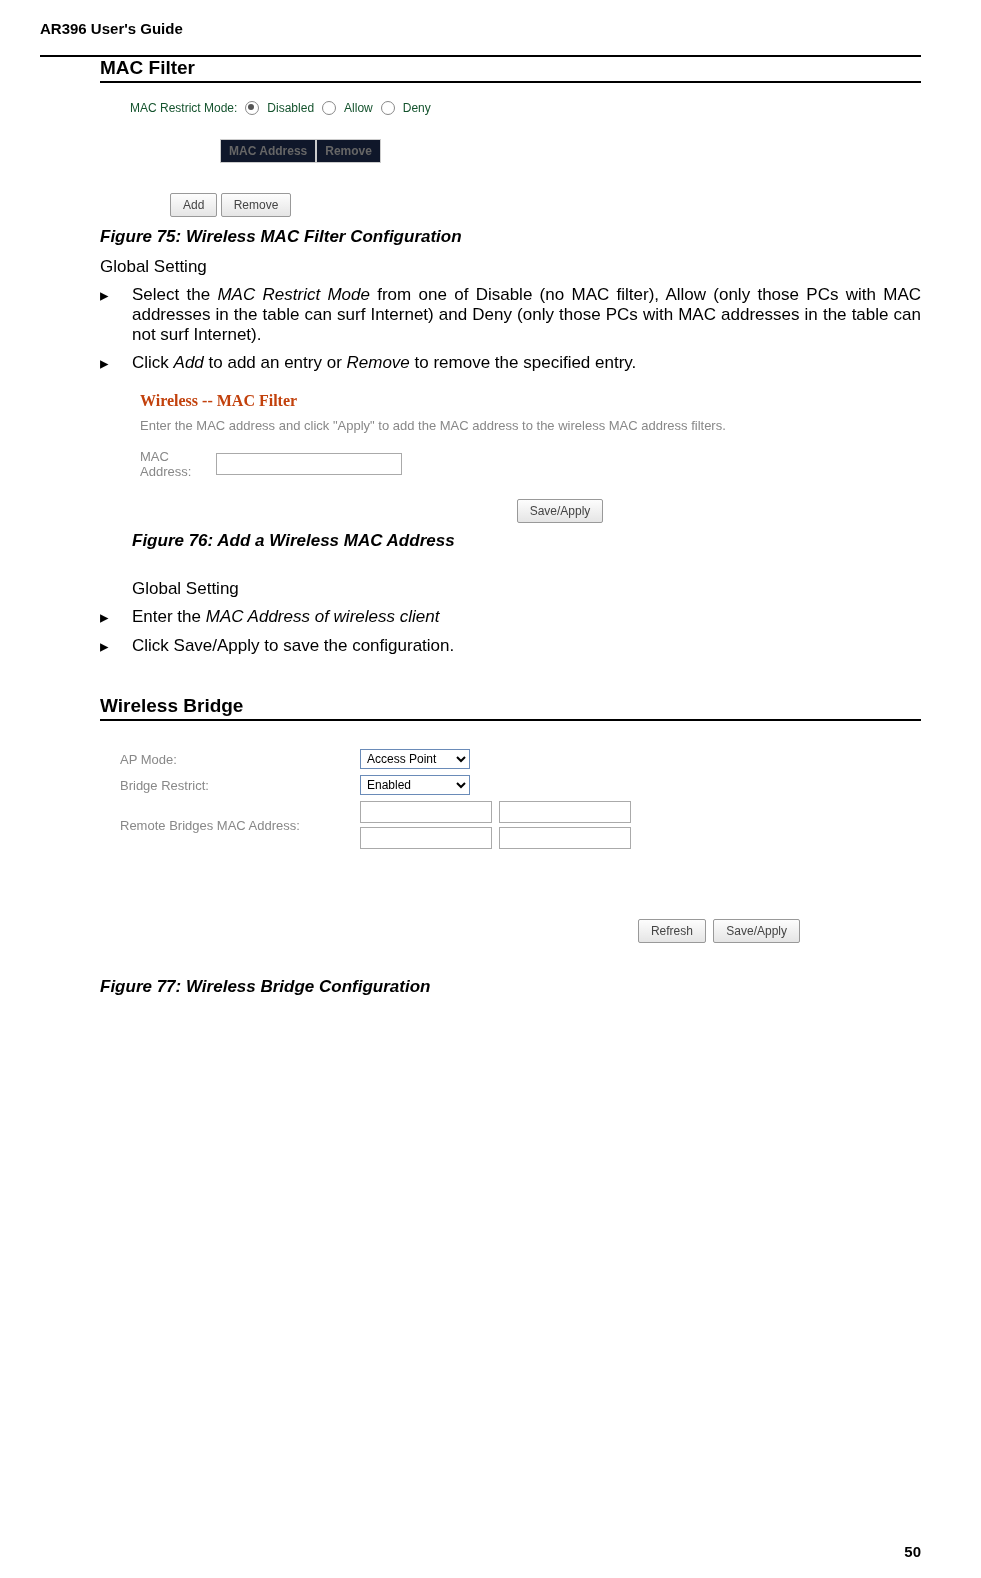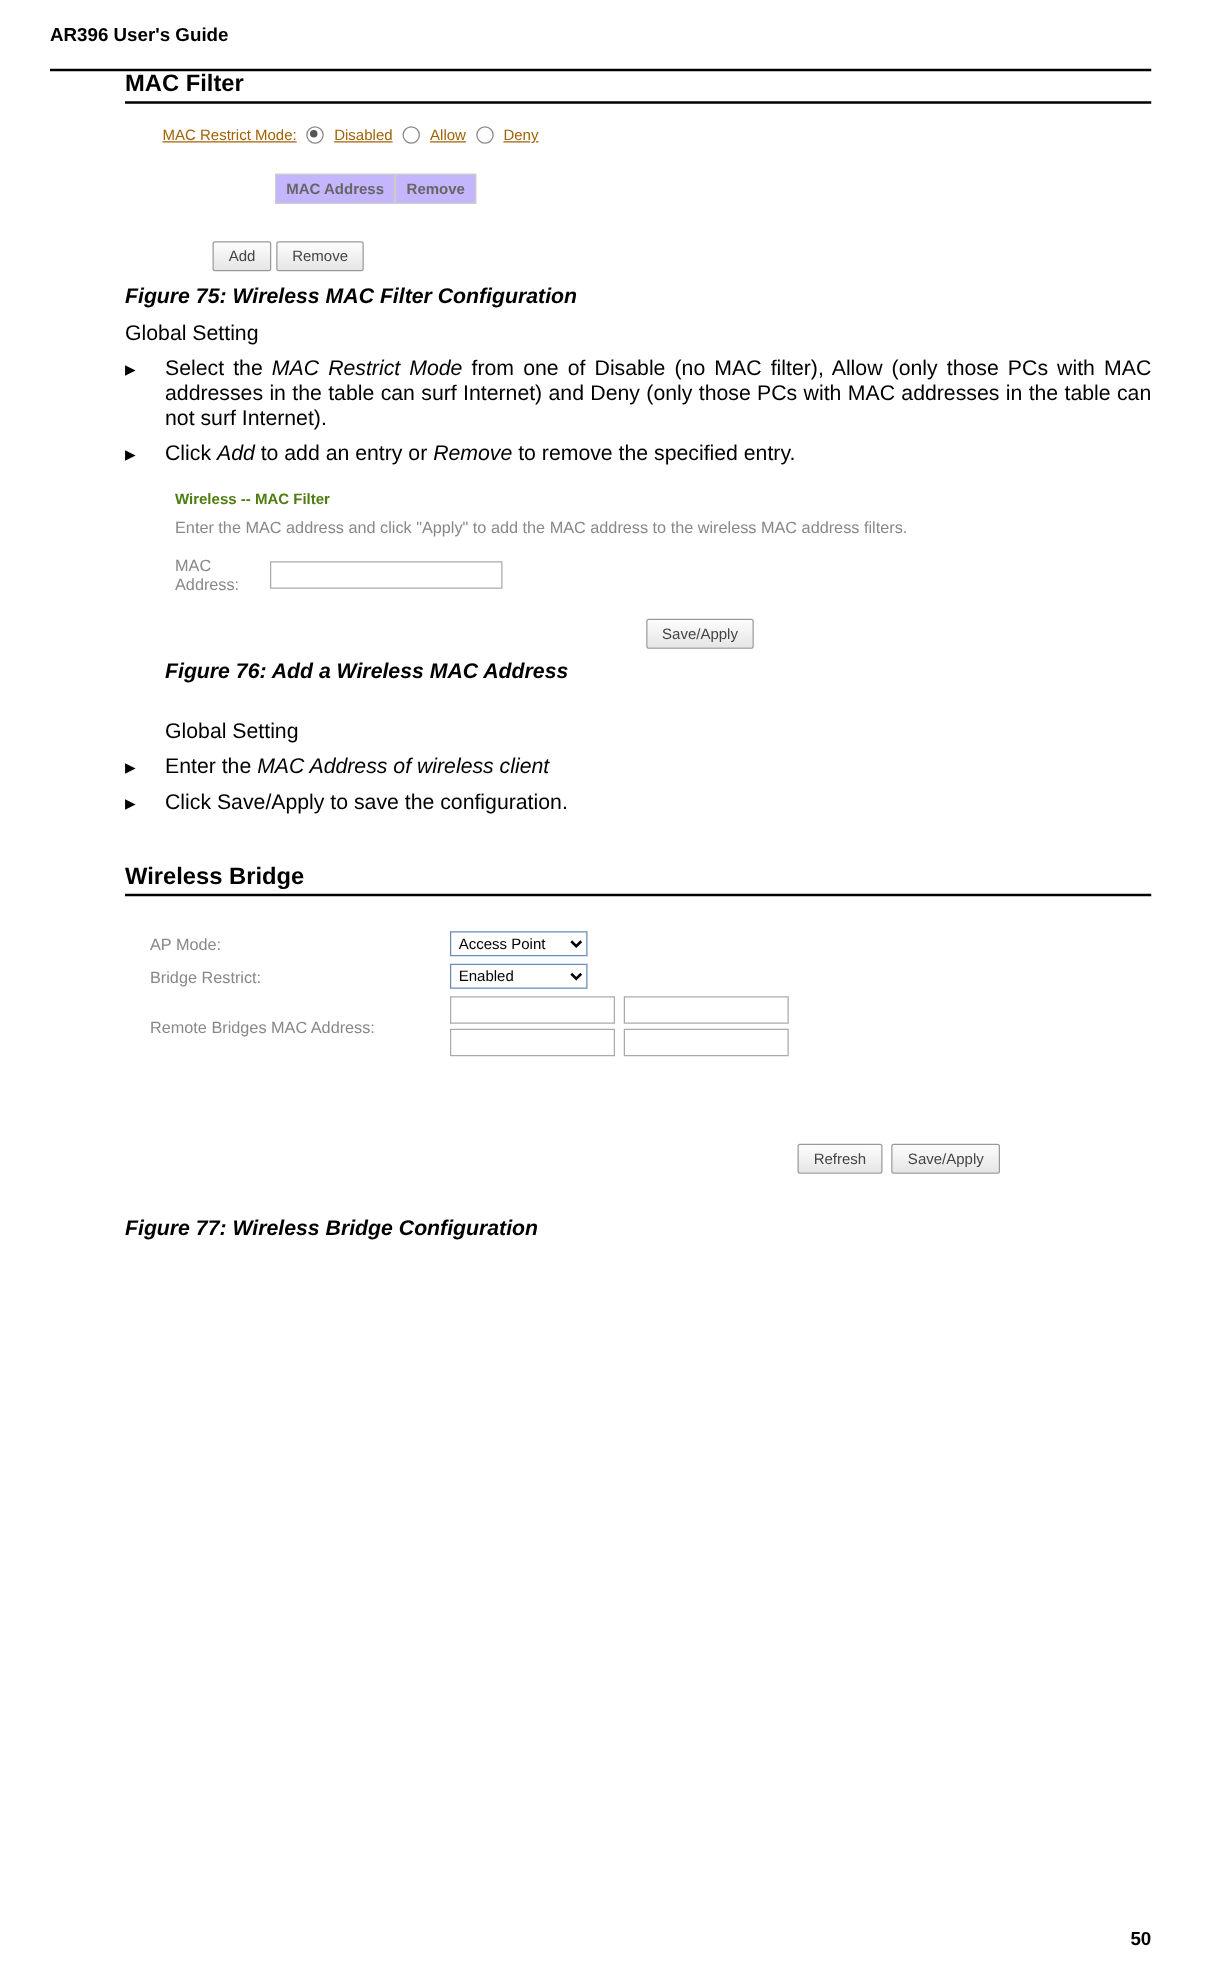--- a/index.html
+++ b/index.html
@@ -64,30 +64,30 @@
     flex: 1;
   }
   .italic { font-style: italic; }
   .screenshot {
     margin: 6px 0 6px 10px;
     font-size: 12px;
     color: #666;
   }
   
   .ss1 { width: 420px; }
-  .ss1 .row1 { display: flex; align-items: center; gap: 8px; margin: 10px 0 24px 20px; color: #a16207; text-decoration: underline;}
+  .ss1 .row1 { display: flex; align-items: center; gap: 8px; margin: 10px 0 24px 20px; color: #14532d;}
   .ss1 .radio { display:inline-block; width:12px; height:12px; border:1px solid #888; border-radius:50%; position:relative;}
   .ss1 .radio.checked::after{content:'';position:absolute;left:2px;top:2px;width:6px;height:6px;background:#555;border-radius:50%;}
   .ss1 .tblhead { display:flex; margin-left:110px;}
-  .ss1 .tblhead div { background:#c4b5fd; border:1px solid #ccc; padding:4px 8px; font-weight:bold; color:#666; font-size:12px;}
+  .ss1 .tblhead div { background:#0f172a; border:1px solid #ccc; padding:4px 8px; font-weight:bold; color:#666; font-size:12px;}
   .ss1 .btnrow { margin: 30px 0 10px 60px;}
   .btn { display:inline-block; border:1px solid #999; background:linear-gradient(#fdfdfd,#e5e5e5); padding:4px 12px; font-size:12px; color:#444; border-radius:2px;}
   
   .ss2 { width: 640px; border:0; padding:10px 0 0 30px;}
-  .ss2 .title {font-weight:bold; color:#4d7c0f; font-size:12px;}
+  .ss2 .title {font-weight:bold; color:#c2410c; font-size:16px;font-family:Liberation Serif, serif;}
   .ss2 .desc {color:#888; font-size:13px; margin:8px 0 16px 0;}
   .ss2 .frow {display:flex; align-items:center; gap:16px; margin-bottom:20px;}
   .ss2 .frow .lbl {color:#888; font-size:13px; width:60px;}
   .ss2 input[type="text"] {border:1px solid #aaa; width:180px; height:18px; background:#fff;}
   .ss2 .save-row {text-align:center; margin-left:200px;}
   
   .ss3 { width:680px; padding:10px 0 0 10px; color:#888;}
   .ss3 .frow {display:flex; align-items:center; margin-bottom:6px;}
   .ss3 .frow .lbl {width:240px; font-size:13px;}
   .ss3 select {border:1px solid #6a8bb8; font-size:12px; padding:1px 2px; width:110px; background:#fff;}

